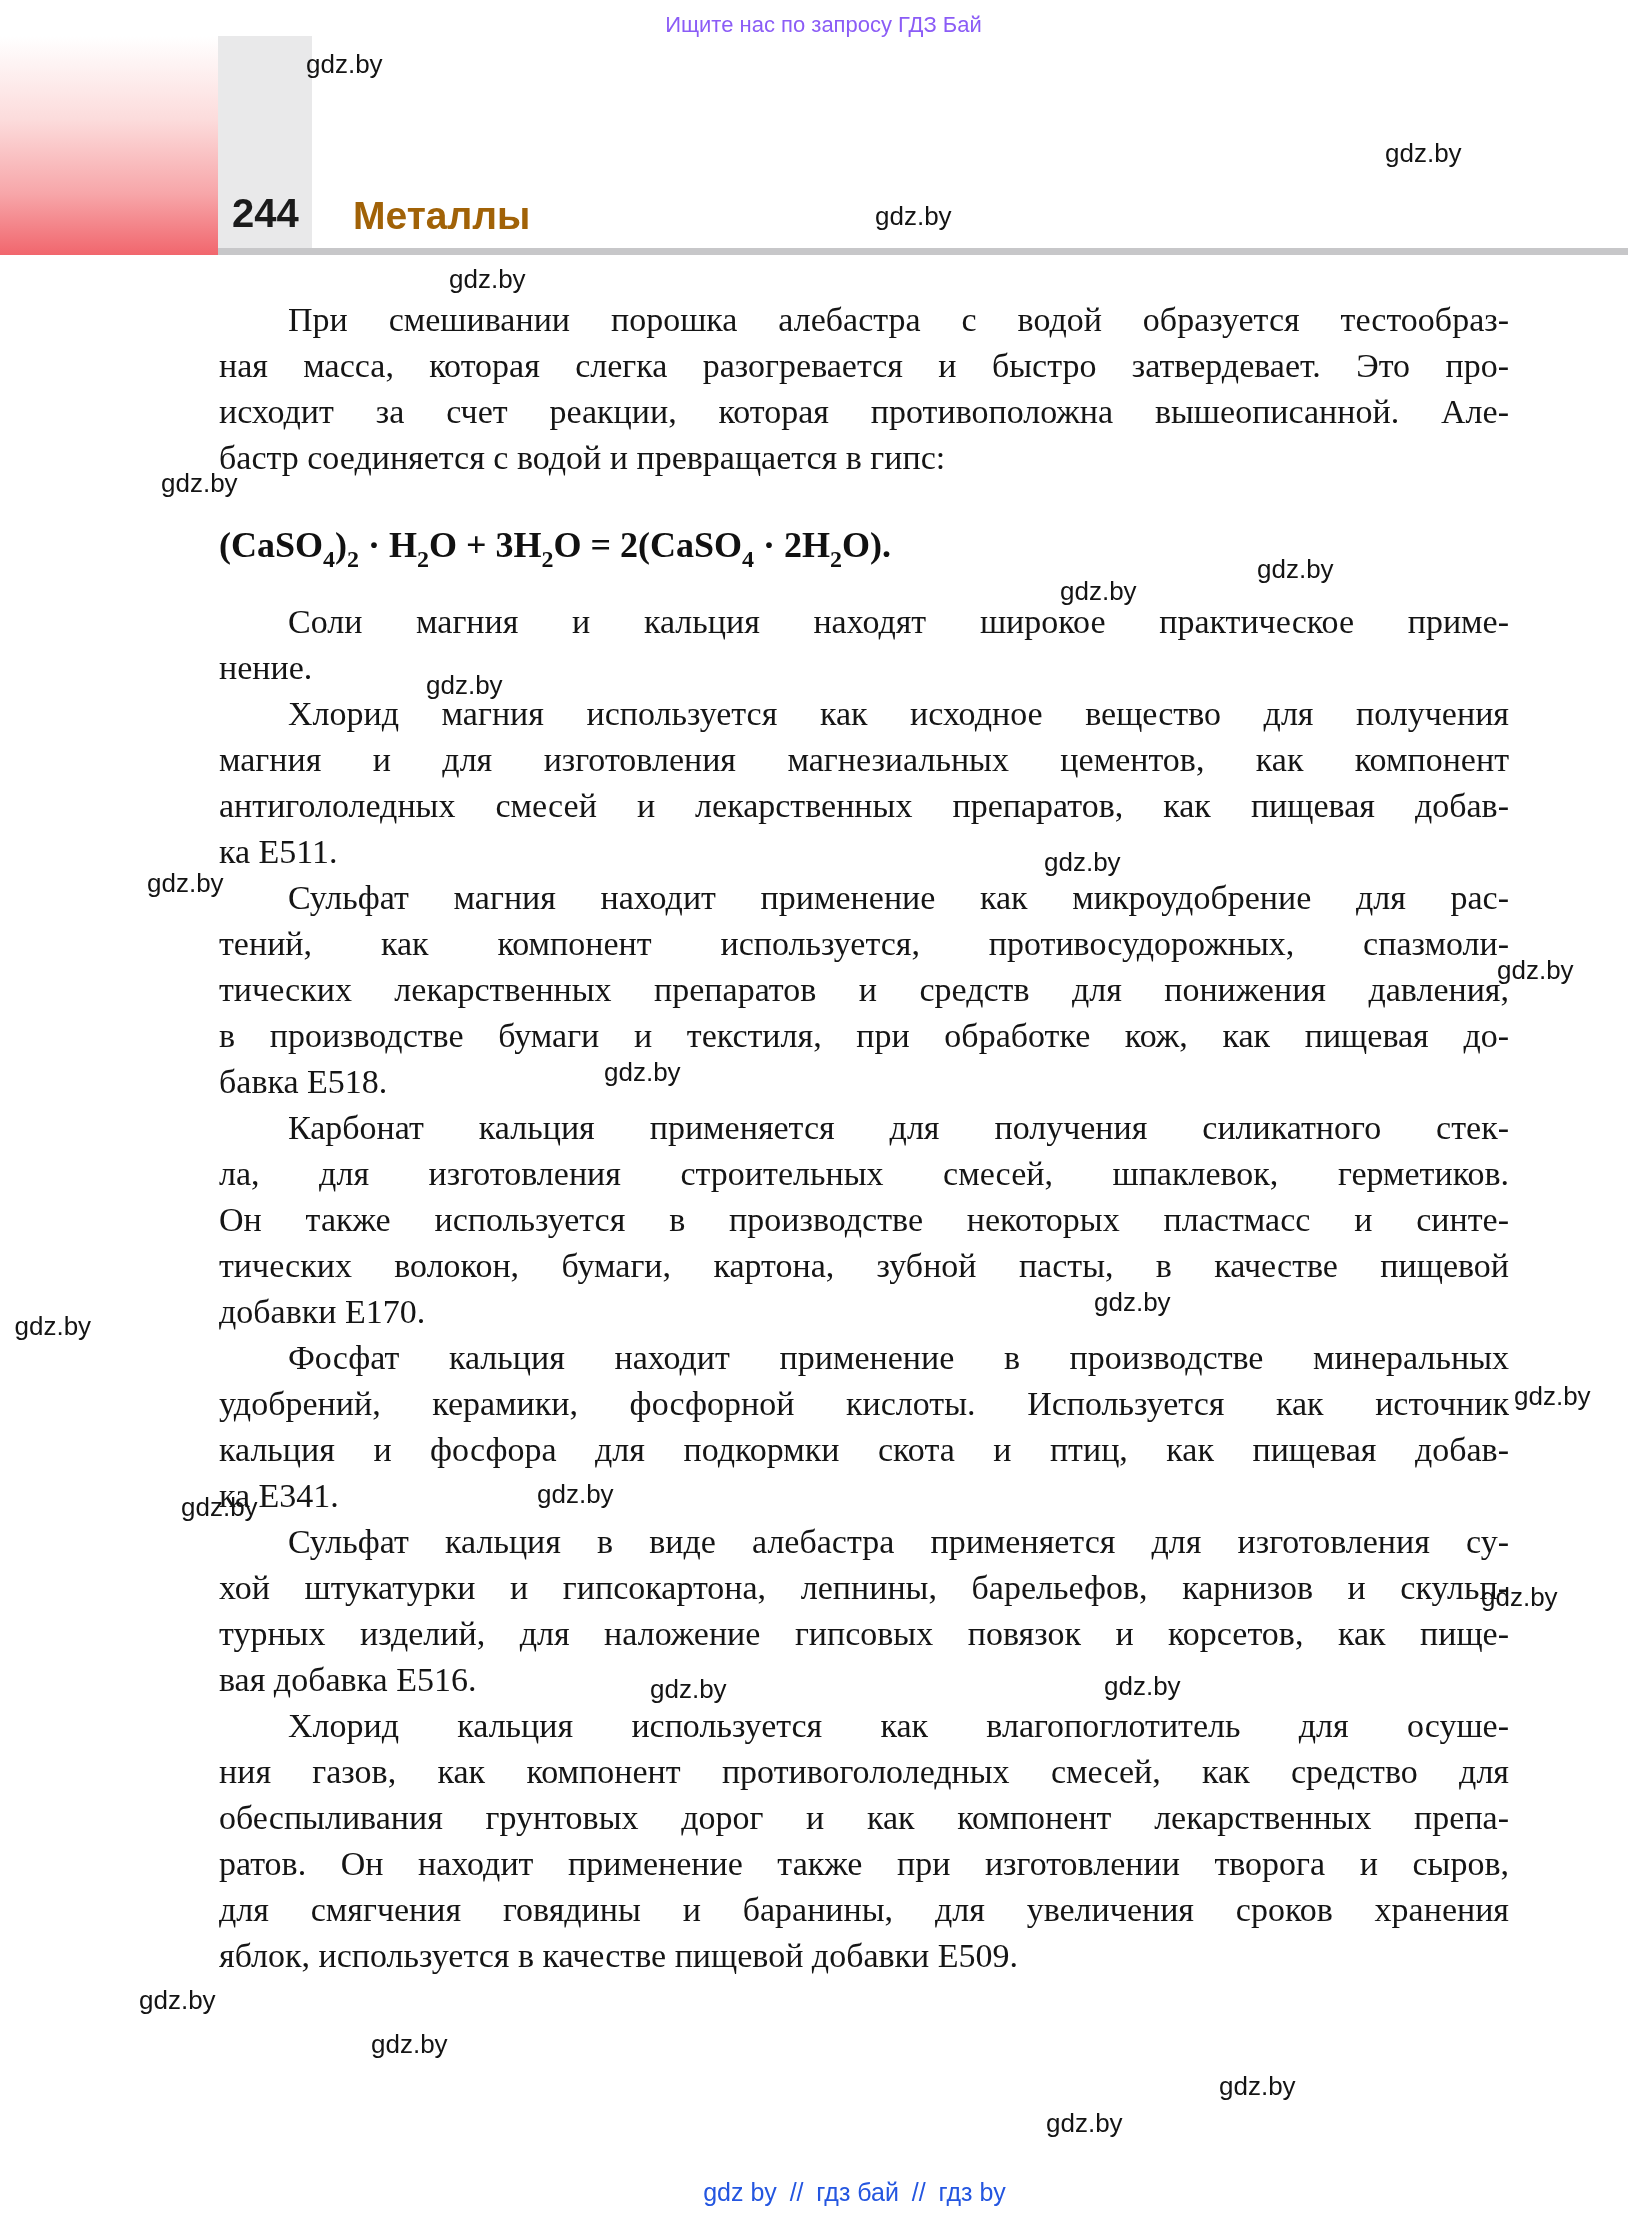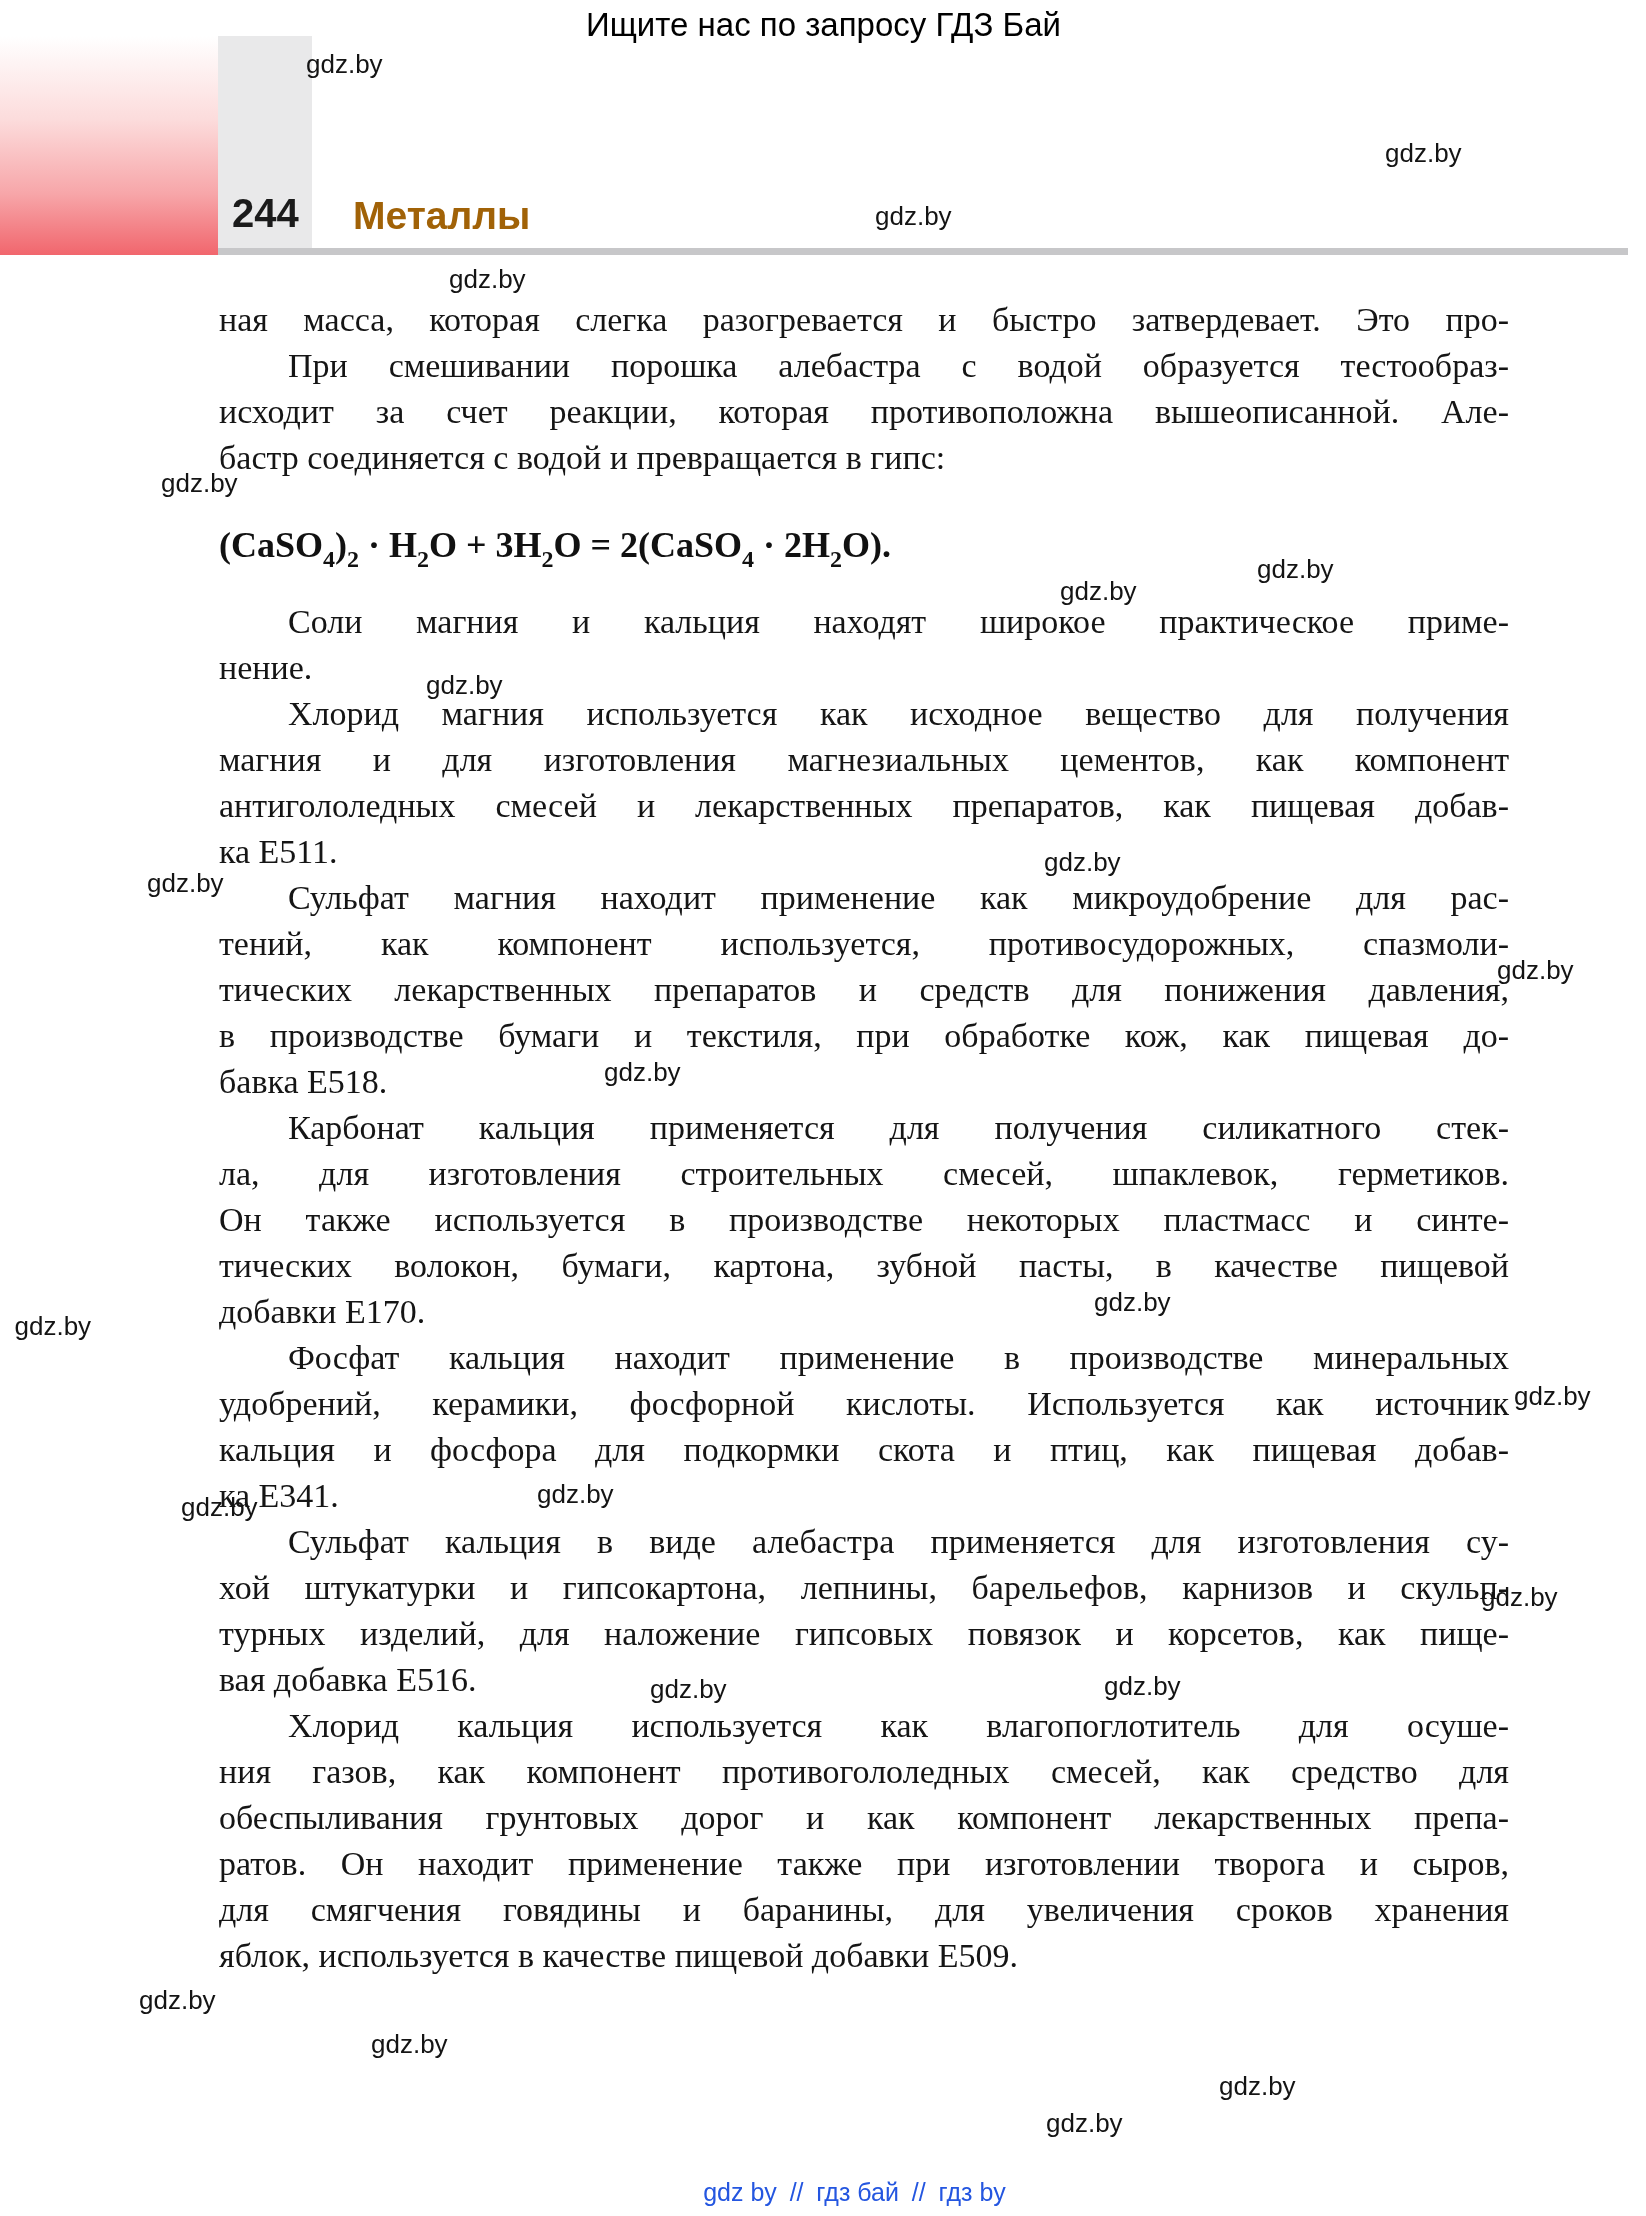--- a/index.html
+++ b/index.html
@@ -3,22 +3,22 @@
 <meta charset="utf-8">
 <style>
   html,body{margin:0;padding:0;}
   body{
     width:1647px;height:2216px;position:relative;background:#ffffff;
     font-family:"Liberation Serif", serif;overflow:hidden;
   }
   
   .banner{
     position:absolute;left:0;top:11.3px;width:100%;text-align:center;
-    font-family:"Liberation Sans", sans-serif;font-size:33px;line-height:27px;
-    color:#000000;
+    font-family:"Liberation Sans", sans-serif;font-size:22px;line-height:27px;
+    color:#8b5cf6;
   }
   
   .corner-gradient{
     position:absolute;left:0;top:36px;width:218px;height:219px;
     background:linear-gradient(180deg,#ffffff 0%,#fcdcdc 38%,#f7a6a9 72%,#f1666d 100%);
   }
   .page-number-strip{
     position:absolute;left:218px;top:36px;width:94px;height:212px;
     background:#e9e9ea;
   }
@@ -73,22 +73,22 @@
 
 <div class="corner-gradient"></div>
 <div class="page-number-strip"></div>
 <div class="header-divider"></div>
 
 <div class="page-number">244</div>
 <div class="chapter-title">Металлы</div>
 
 <div class="text-column">
   <div id="para-0">
+      <div class="text-line first">При смешивании порошка алебастра с водой образуется тестообраз-</div>
       <div class="text-line">ная масса, которая слегка разогревается и быстро затвердевает. Это про-</div>
-      <div class="text-line first">При смешивании порошка алебастра с водой образуется тестообраз-</div>
       <div class="text-line">исходит за счет реакции, которая противоположна вышеописанной. Але-</div>
       <div class="text-line last">бастр соединяется с водой и превращается в гипс:</div>
     </div>
   <div class="formula" id="formula">(CaSO<sub>4</sub>)<sub>2</sub> · H<sub>2</sub>O + 3H<sub>2</sub>O = 2(CaSO<sub>4</sub> · 2H<sub>2</sub>O).</div>
   <div id="para-rest">
       <div class="text-line first">Соли магния и кальция находят широкое практическое приме-</div>
       <div class="text-line last">нение.</div>
       <div class="text-line first">Хлорид магния используется как исходное вещество для получения</div>
       <div class="text-line">магния и для изготовления магнезиальных цементов, как компонент</div>
       <div class="text-line">антигололедных смесей и лекарственных препаратов, как пищевая добав-</div>

